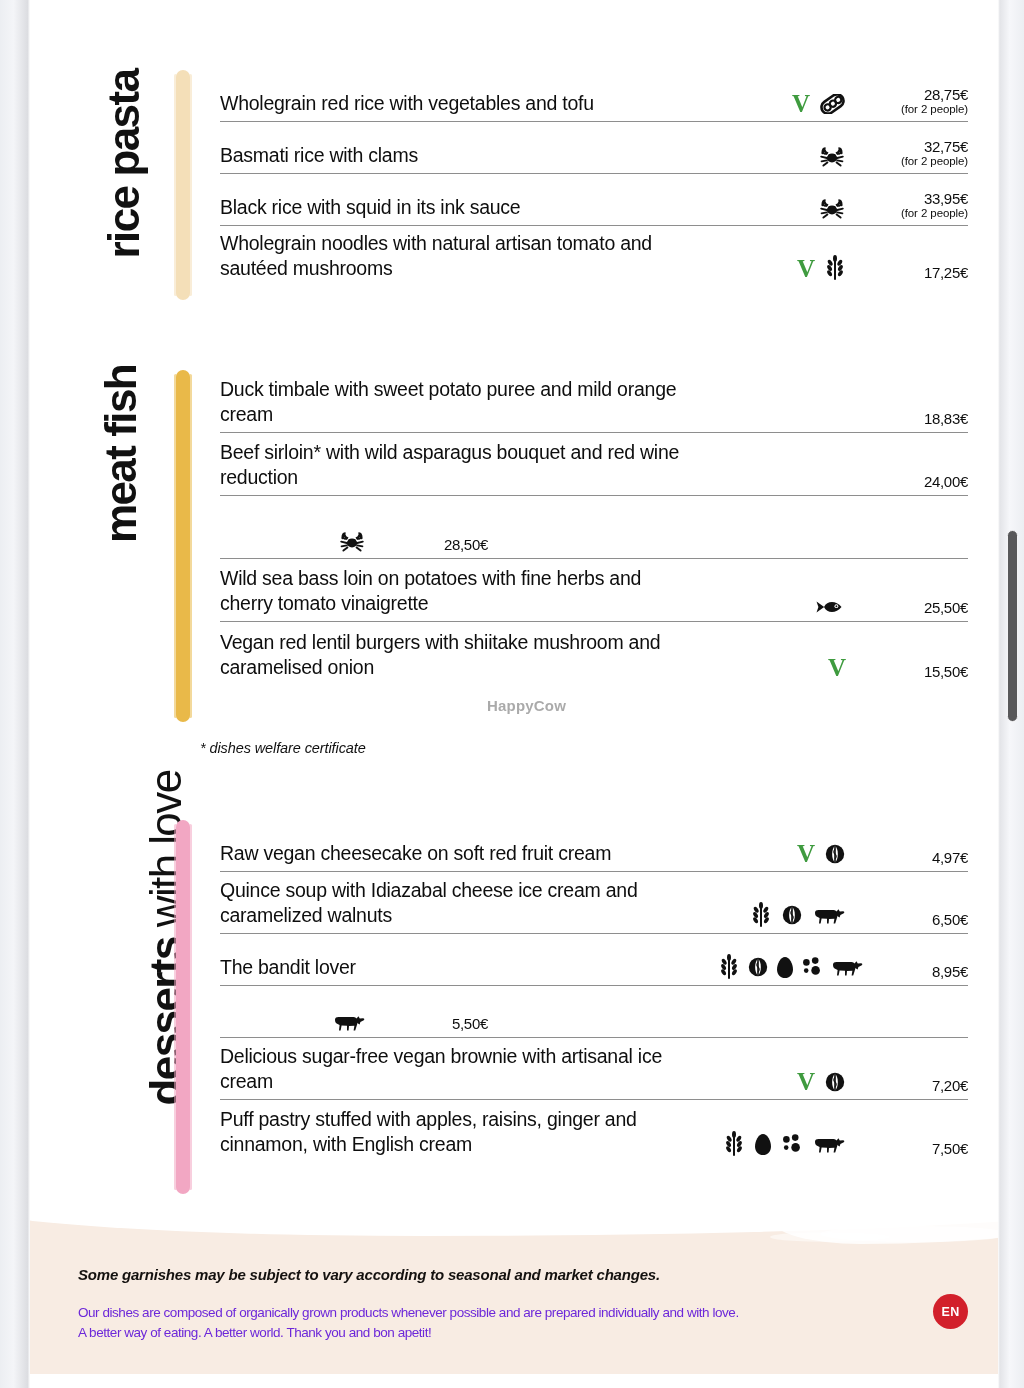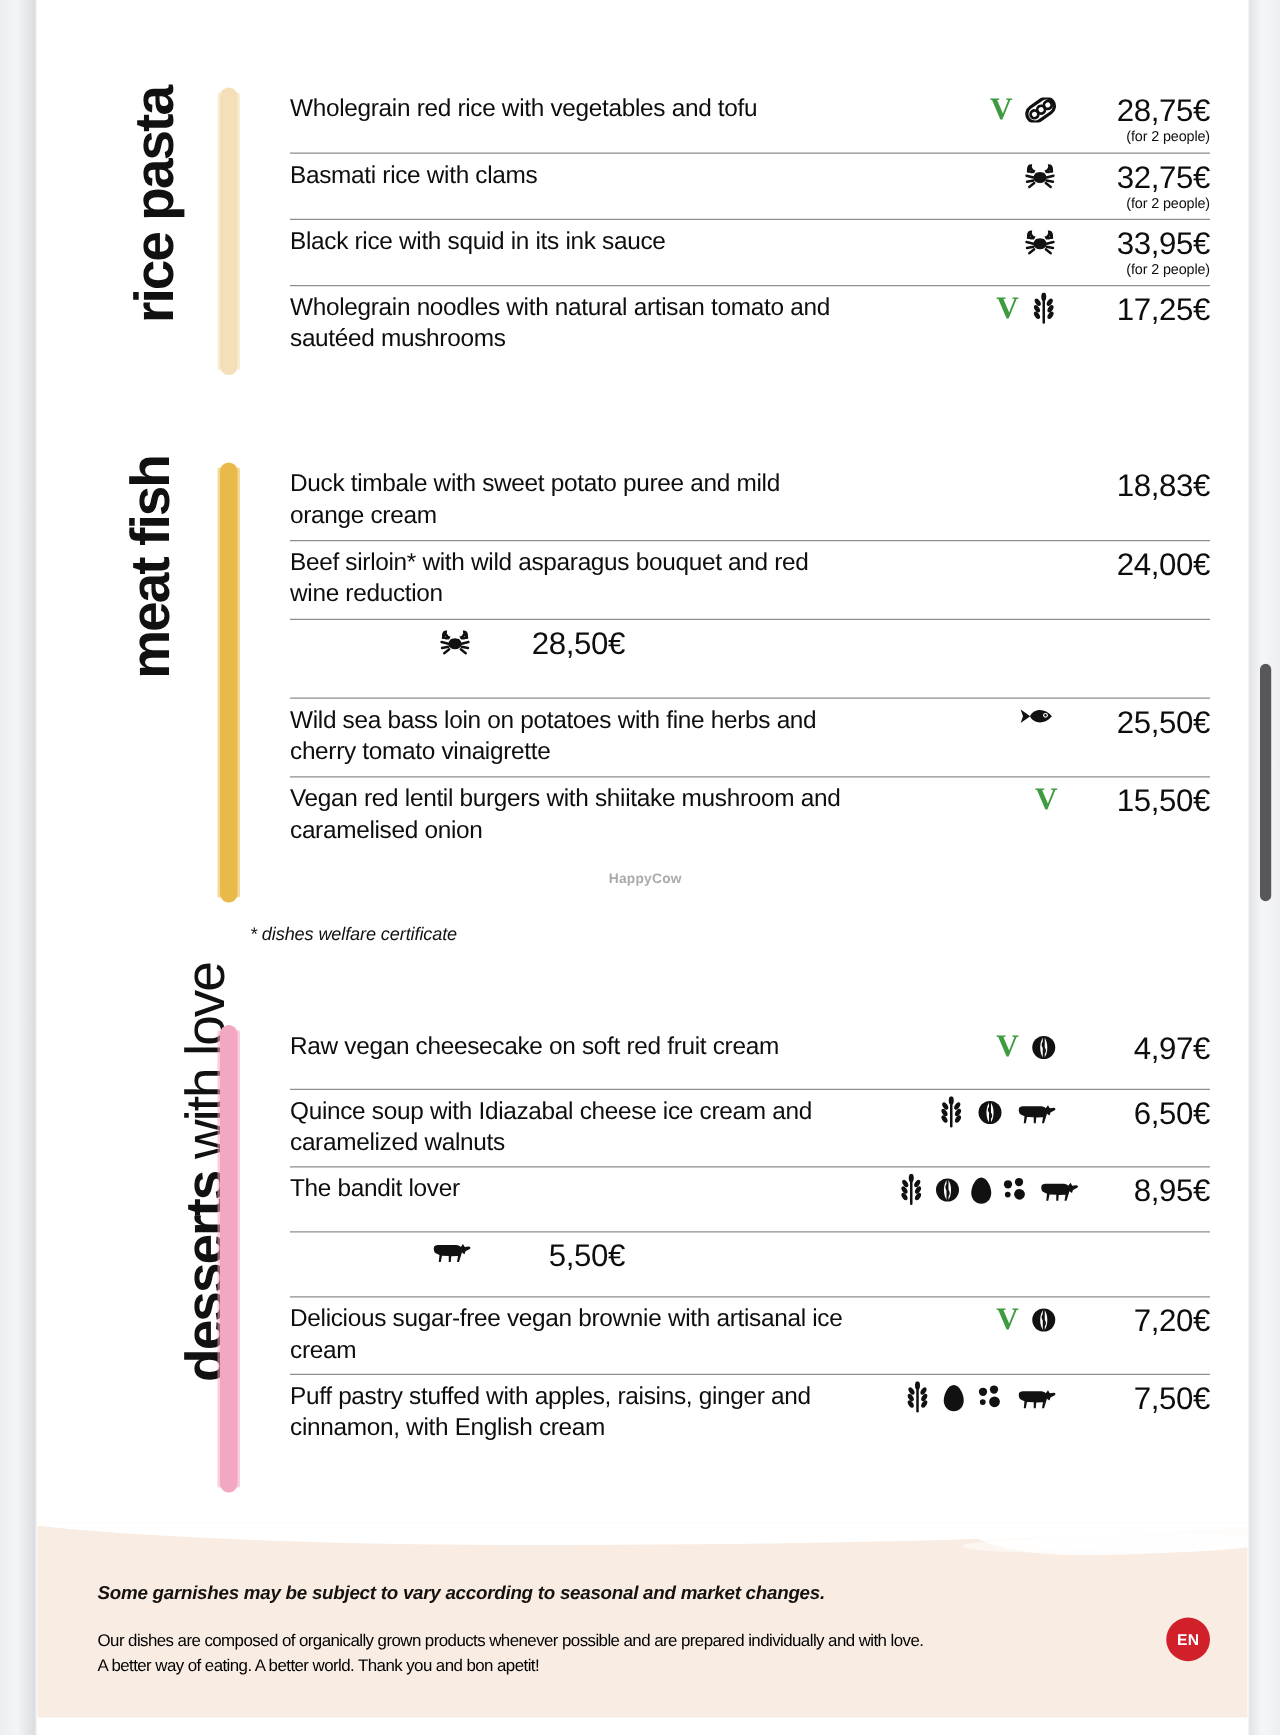--- a/index.html
+++ b/index.html
@@ -111,25 +111,24 @@
   .brush-bar::before { left: -2px; }
   .brush-bar::after  { right: -2px; }
 
   .items {
     flex: 1 1 auto;
     margin-left: 30px;
   }
 
   .menu-row {
     display: flex;
-    align-items: flex-start;
+    align-items: flex-end;
     min-height: 52px;
     border-bottom: 1px solid #8e8e8e;
     padding: 5px 0;
-    margin-left: 12px;
   }
   .menu-row.last { border-bottom: none; }
 
   .dish {
     flex: 1 1 auto;
     font-size: 19.5px;
     line-height: 1.28;
     color: #0e0e0e;
     letter-spacing: -0.25px;
     padding-right: 12px;
@@ -146,21 +145,21 @@
     padding-right: 14px;
   }
 
   .price-cell {
     flex: 0 0 108px;
     width: 108px;
     text-align: right;
     color: #0e0e0e;
   }
   .price {
-    font-size: 25px;
+    font-size: 15px;
     letter-spacing: -0.3px;
     display: block;
     line-height: 1.15;
   }
   .price-note {
     font-size: 11.5px;
     display: block;
     line-height: 1.15;
     letter-spacing: -0.1px;
   }
@@ -240,21 +239,21 @@
     font-size: 15px;
     font-style: italic;
     font-weight: 600;
     color: #14110f;
     letter-spacing: -0.2px;
     margin-bottom: 20px;
   }
   .footer-para {
     font-size: 13.5px;
     line-height: 1.45;
-    color: #000000;
+    color: #6d28d9;
     letter-spacing: -0.45px;
   }
 
   .lang-badge {
     position: absolute;
     right: 56px;
     top: 1294px;
     width: 35px; height: 35px;
     border-radius: 50%;
     background: #d2202b;
@@ -263,21 +262,21 @@
     font-weight: 700;
     display: flex;
     align-items: center;
     justify-content: center;
     letter-spacing: 0.2px;
   }
 
   
   .watermark {
     position: absolute;
-    font-size: 11px;
+    font-size: 15px;
     font-weight: 700;
     color: #9c9c9c;
     letter-spacing: 0.2px;
     opacity: 0.85;
     pointer-events: none;
   }
 </style>
 </head>
 <body>
 

